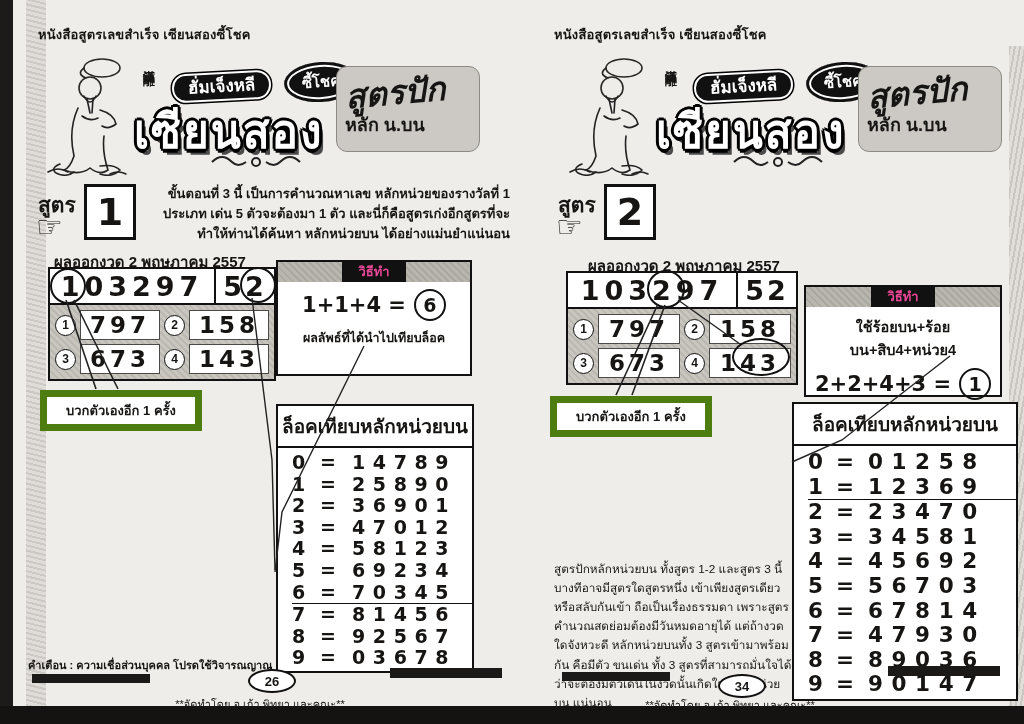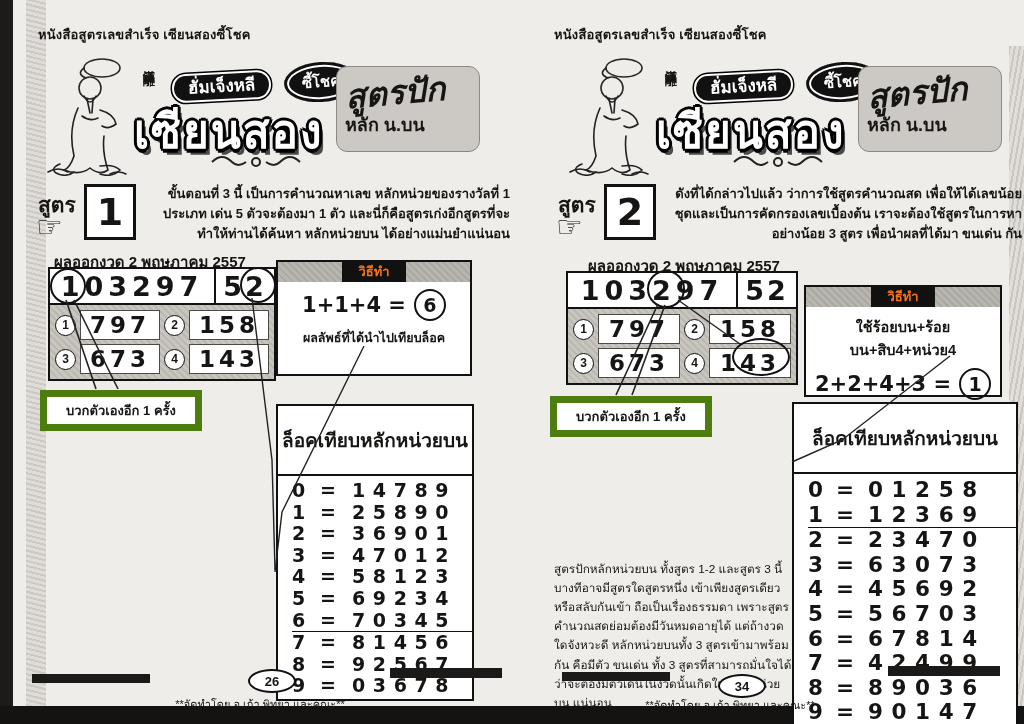--- a/index.html
+++ b/index.html
@@ -64,31 +64,31 @@
   .prize-val{flex:1;background:#fff;border:1.5px solid #4c4a47;font-size:23px;font-weight:bold;
     text-align:center;letter-spacing:4px;font-family:"DejaVu Sans",sans-serif;line-height:28px;}
   .digit-circle{border:2.5px solid #111;border-radius:50%;}
   
   .callout{border:7px solid #4d7c0f;background:#fff;font-size:13px;font-weight:bold;
     display:flex;align-items:center;justify-content:center;}
   .method-box{border:2px solid #111;background:#fff;box-sizing:border-box;}
   .method-head{height:20px;background:#b9b6b0;
     background-image:repeating-linear-gradient(45deg,rgba(0,0,0,.08) 0 2px,transparent 2px 5px);
     display:flex;justify-content:center;}
-  .method-chip{background:#111;color:#f97316;font-size:13px;font-weight:bold;
+  .method-chip{background:#111;color:#ec4899;font-size:13px;font-weight:bold;
     padding:1px 16px;line-height:18px;}
   .method-line1{font-weight:bold;text-align:center;margin-top:8px;}
   .method-eq{font-size:21px;font-weight:bold;display:flex;justify-content:center;
     align-items:center;gap:8px;margin-top:7px;font-family:"DejaVu Sans",sans-serif;}
   .eq-circle{width:28px;height:28px;border:2px solid #111;border-radius:50%;
     display:flex;align-items:center;justify-content:center;font-size:19px;}
   .method-note{font-size:12.5px;font-weight:bold;text-align:center;margin-top:7px;}
   
   .lock-table{border:2px solid #111;background:#fff;box-sizing:border-box;}
-  .lock-head{font-weight:bold;text-align:center;border-bottom:2px solid #111;padding:19px 0;}
+  .lock-head{font-weight:bold;text-align:center;border-bottom:2px solid #111;padding:5px 0;}
   .lock-rows{padding:4px 0 2px 14px;}
   .lock-row{display:flex;font-weight:bold;font-family:"DejaVu Sans",sans-serif;align-items:baseline;}
   .lk{width:28px;}
   .leq{width:32px;}
   .lv{letter-spacing:.4em;}
   .hl{border-bottom:1.5px solid #111;}
   #pageL .lock-head{font-size:19px;}
   #pageL .lock-row{font-size:19px;line-height:21.6px;}
   #pageR .lock-head{font-size:19px;}
   #pageR .lock-row{font-size:21.5px;line-height:24.6px;}
@@ -245,20 +245,21 @@
     </div>
   </div>
 
   <svg class="connectors" width="492" height="706" viewBox="0 0 492 706">
     <line x1="44" y1="300" x2="74" y2="389" stroke-width="1.6"></line>
     <line x1="52" y1="300" x2="96" y2="389" stroke-width="1.6"></line>
     <polyline points="230,298 250,460 253,570" stroke-width="1.4"></polyline>
     <polyline points="342,346 260,512 253,572" stroke-width="1.4"></polyline>
   </svg>
 
+  <div class="abs warning" style="left:6px;top:656px;">คำเตือน : ความเชื่อส่วนบุคคล โปรดใช้วิจารณญาณ</div>
   <div class="abs scan-bar" style="left:10px;top:674px;width:118px;height:9px;"></div>
   <div class="abs scan-bar" style="left:368px;top:668px;width:112px;height:10px;"></div>
   <div class="abs page-circle" style="left:226px;top:669px;">26</div>
   <div class="abs credit" style="left:118px;top:695px;">**จัดทำโดย อ.เก้า พิทยา และคณะ**</div>
 </div>
 
 <div class="page" id="pageR">
   <div class="abs book-header" style="left:12px;top:24px;">หนังสือสูตรเลขสำเร็จ เซียนสองซี้โชค</div>
 
   <svg class="abs" style="left:20px;top:56px;" width="102" height="120" viewBox="0 0 102 120">
@@ -286,21 +287,20 @@
   </svg>
 
   <div class="abs badge" style="left:316px;top:66px;">
     <div class="badge-title">สูตรปัก</div>
     <div class="badge-sub">หลัก น.บน</div>
   </div>
 
   <div class="abs sutra-label" style="left:16px;top:188px;">สูตร</div>
   <div class="abs hand" style="left:14px;top:212px;">☞</div>
   <div class="abs num-box" style="left:62px;top:184px;">2</div>
-  <div class="abs desc" style="left:118px;top:184px;width:362px;">ดังที่ได้กล่าวไปแล้ว ว่าการใช้สูตรคำนวณสด เพื่อให้ได้เลขน้อยชุดและเป็นการคัดกรองเลขเบื้องต้น เราจะต้องใช้สูตรในการหาอย่างน้อย 3 สูตร เพื่อนำผลที่ได้มา ขนเด่น กัน</div>
 
   <div class="abs draw-title" style="left:46px;top:254px;">ผลออกงวด 2 พฤษภาคม 2557</div>
 
   <div class="abs result-table" style="left:24px;top:271px;width:232px;">
     <div class="result-top">
       <div class="result-main">103297</div>
       <div class="result-suffix">52</div>
     </div>
     <div class="result-grid">
       <div class="prize">
@@ -354,41 +354,41 @@
           <span class="lv">12369</span>
         </div>
       <div class="lock-row">
           <span class="lk">2</span>
           <span class="leq">=</span>
           <span class="lv">23470</span>
         </div>
       <div class="lock-row">
           <span class="lk">3</span>
           <span class="leq">=</span>
-          <span class="lv">63073</span>
+          <span class="lv">34581</span>
         </div>
       <div class="lock-row">
           <span class="lk">4</span>
           <span class="leq">=</span>
           <span class="lv">45692</span>
         </div>
       <div class="lock-row">
           <span class="lk">5</span>
           <span class="leq">=</span>
           <span class="lv">56703</span>
         </div>
       <div class="lock-row">
           <span class="lk">6</span>
           <span class="leq">=</span>
           <span class="lv">67814</span>
         </div>
       <div class="lock-row">
           <span class="lk">7</span>
           <span class="leq">=</span>
-          <span class="lv">42499</span>
+          <span class="lv">47930</span>
         </div>
       <div class="lock-row">
           <span class="lk">8</span>
           <span class="leq">=</span>
           <span class="lv">89036</span>
         </div>
       <div class="lock-row">
           <span class="lk">9</span>
           <span class="leq">=</span>
           <span class="lv">90147</span>

